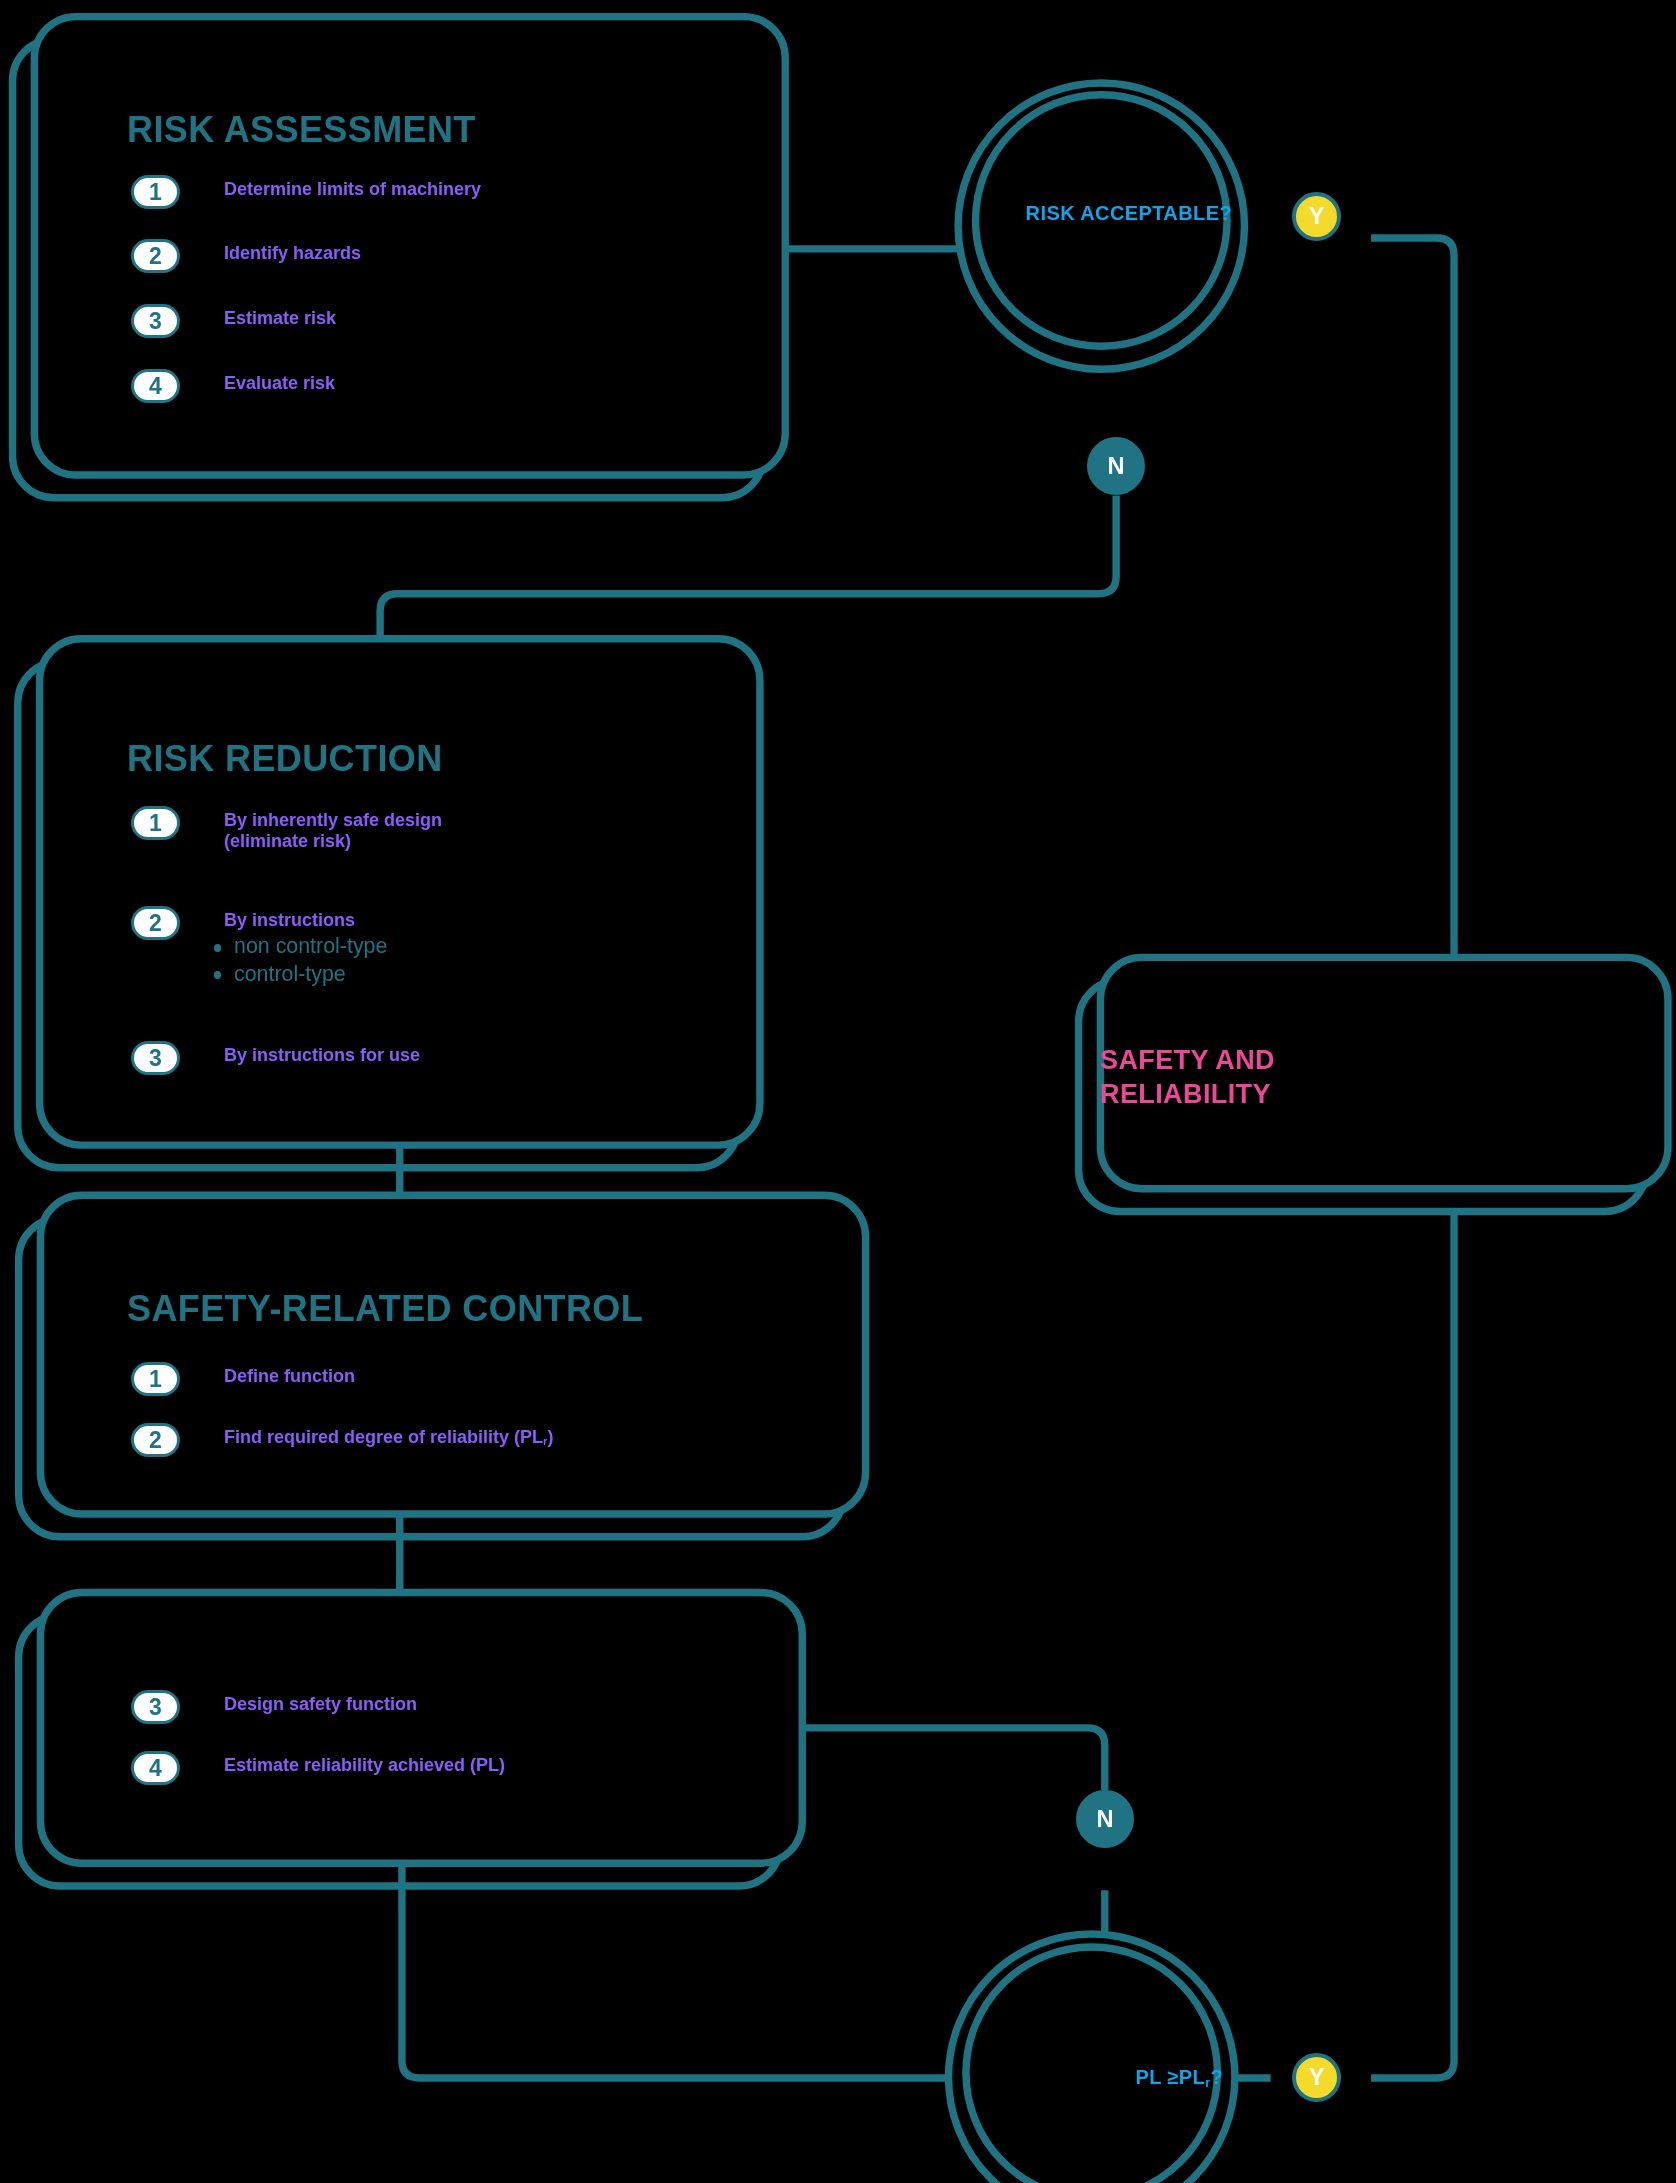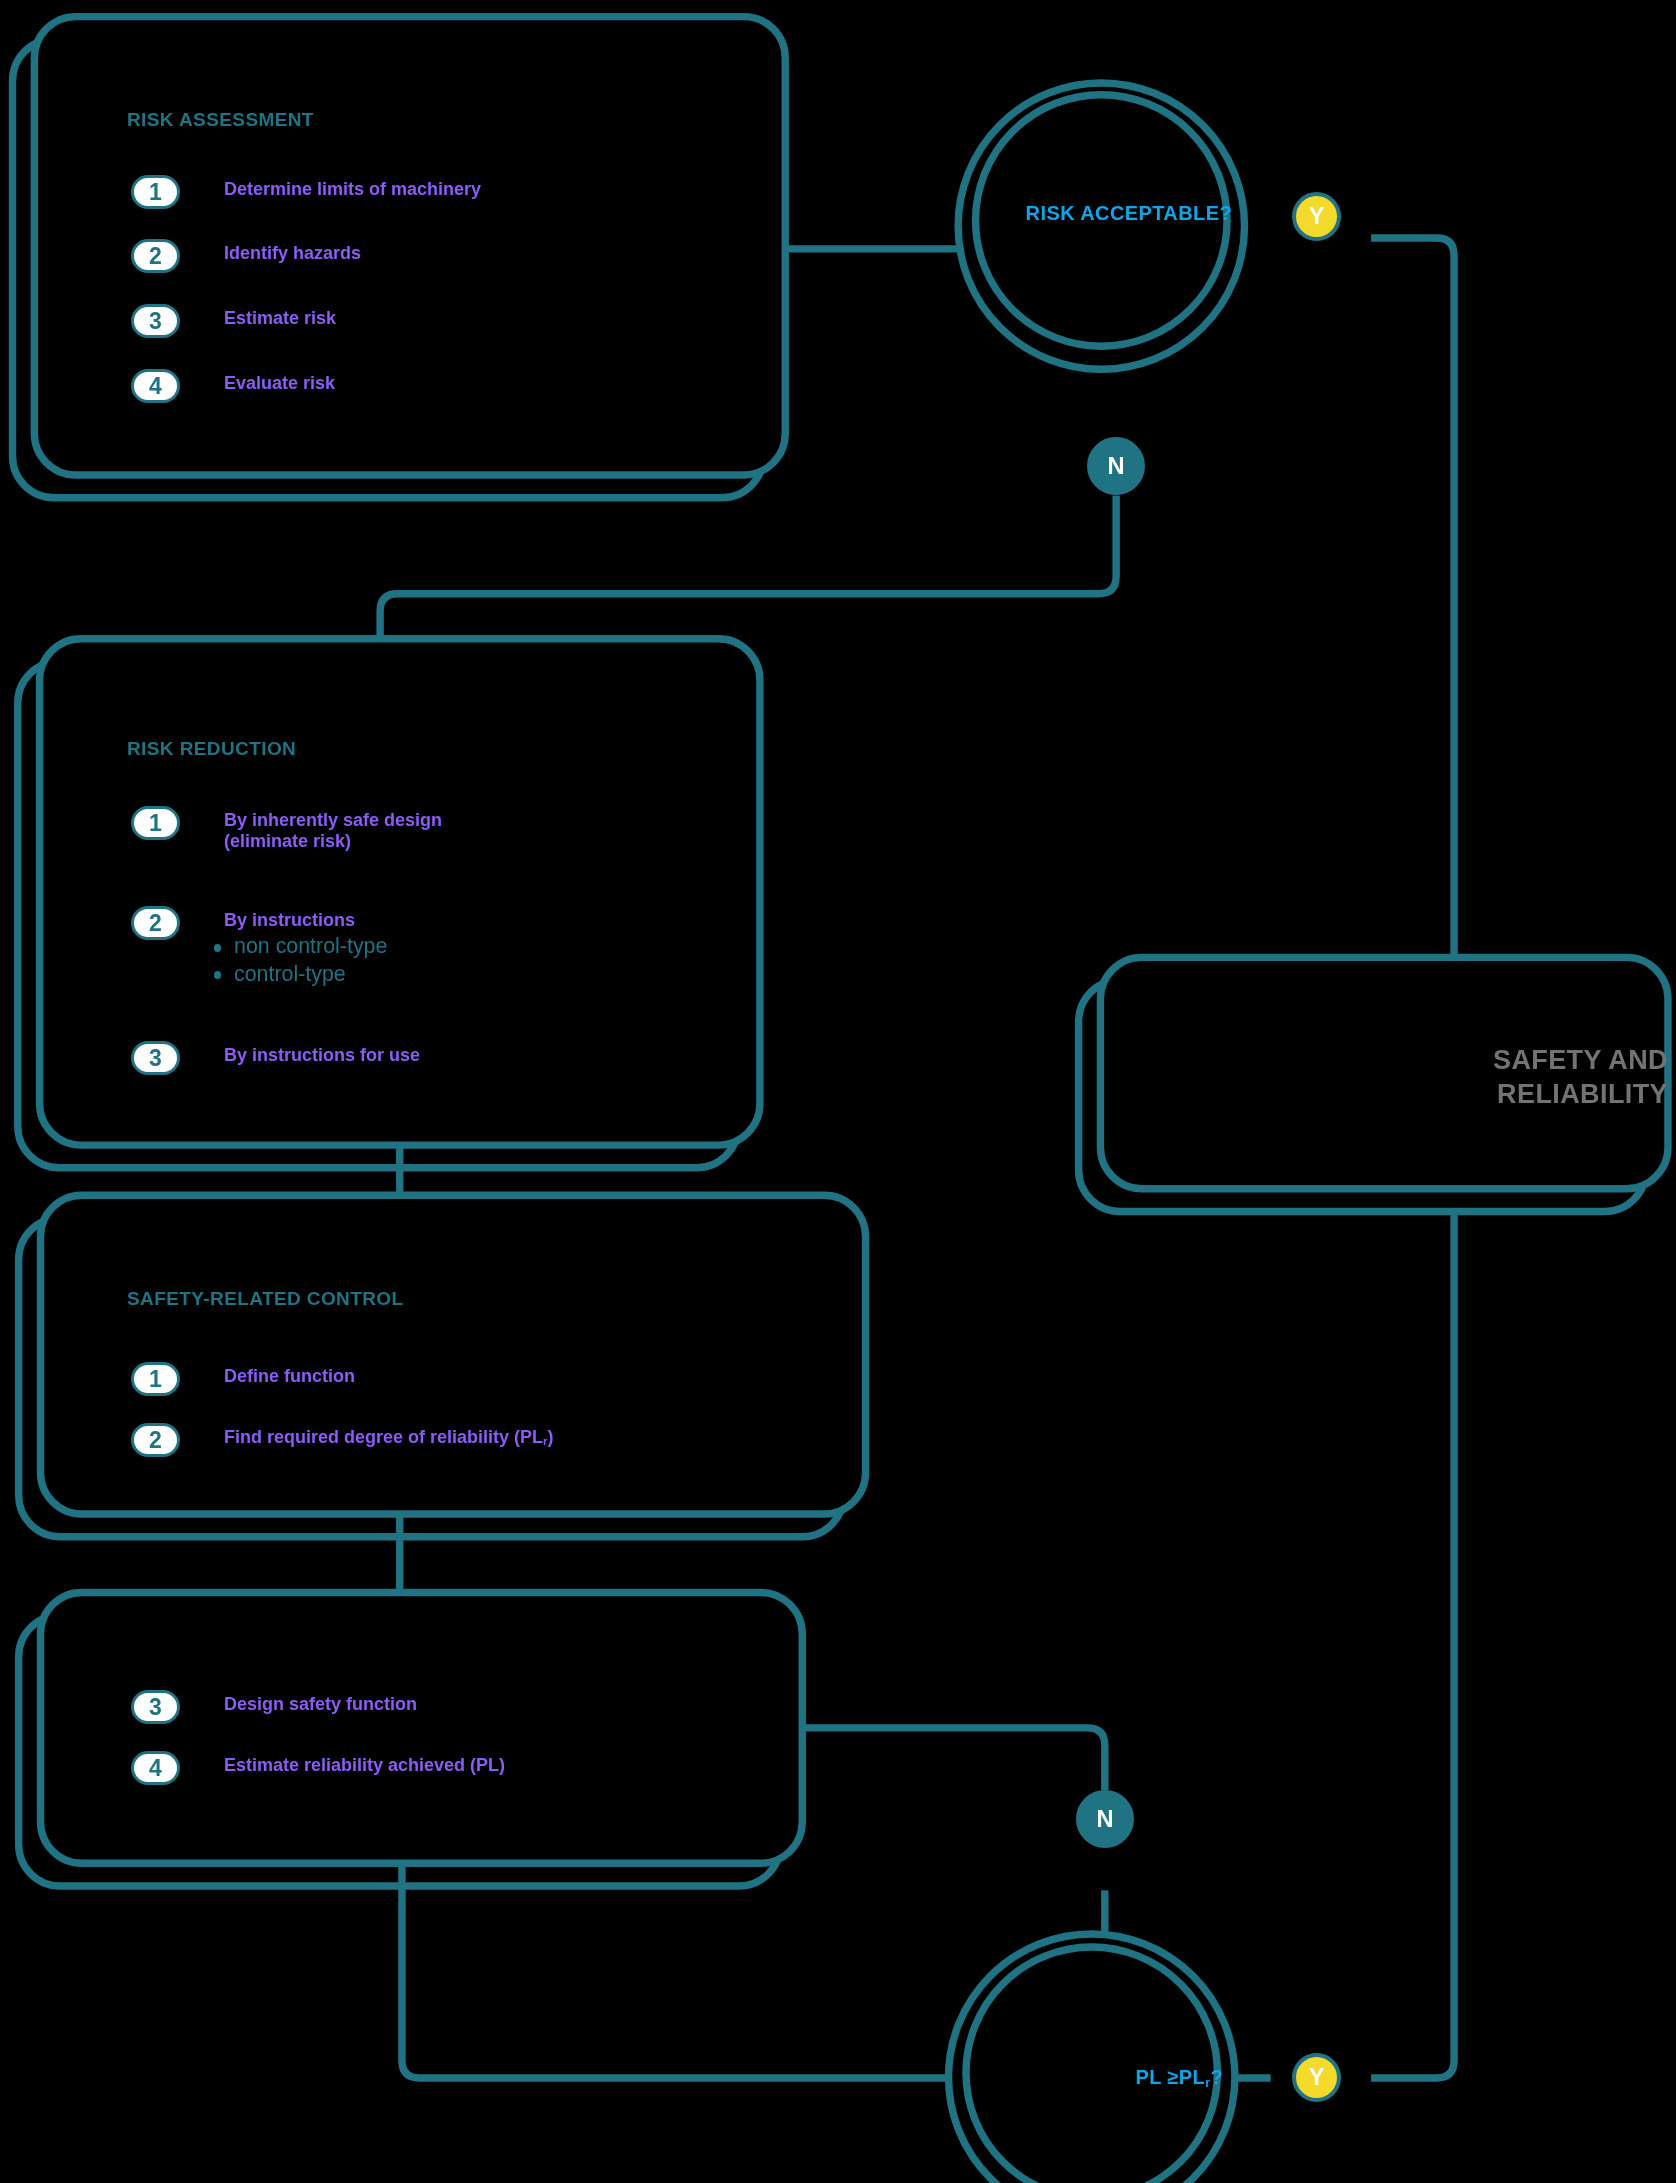--- a/index.html
+++ b/index.html
@@ -28,21 +28,21 @@
     height: 2233px;
     pointer-events: none;
   }
   .node-text {
     position: absolute;
     color: #1f7383;
     font-weight: bold;
     letter-spacing: 0.2px;
   }
   .box-title {
-    font-size: 19px;
+    font-size: 36px;
     line-height: 1.15;
     letter-spacing: 0.4px;
   }
   .step-row {
     position: absolute;
     display: flex;
     align-items: flex-start;
   }
   .step-badge {
     width: 49px;
@@ -115,24 +115,24 @@
     border: 4.8px solid #1f7383;
     color: #ffffff;
   }
   .yn-n {
     background: #1f7383;
     border: 4.8px solid #1f7383;
     color: #ffffff;
   }
   .sr-title {
     position: absolute;
-    color: #737373;
+    color: #ec4899;
     font-size: 27px;
     font-weight: bold;
-    text-align: right;
+    text-align: left;
     line-height: 1.25;
     letter-spacing: 0.4px;
     white-space: pre-line;
   }
   sub { font-size: 0.62em; vertical-align: -0.22em; }
 </style>
 </head>
 <body>
 
 <div id="stage">

